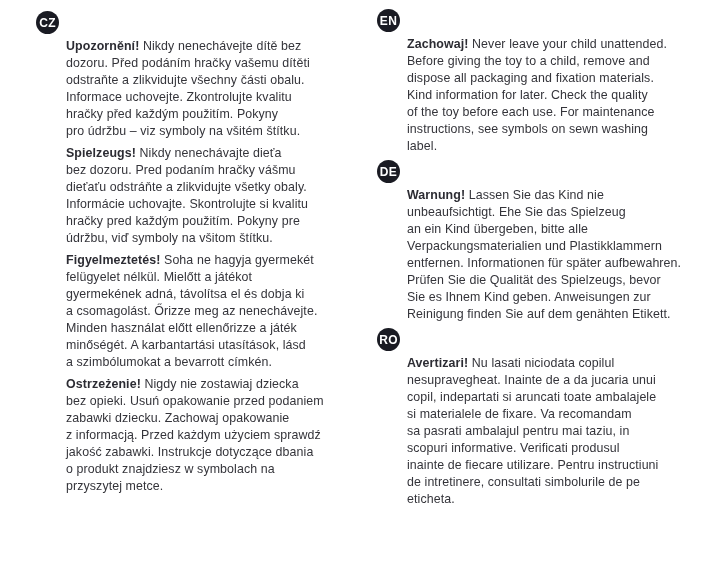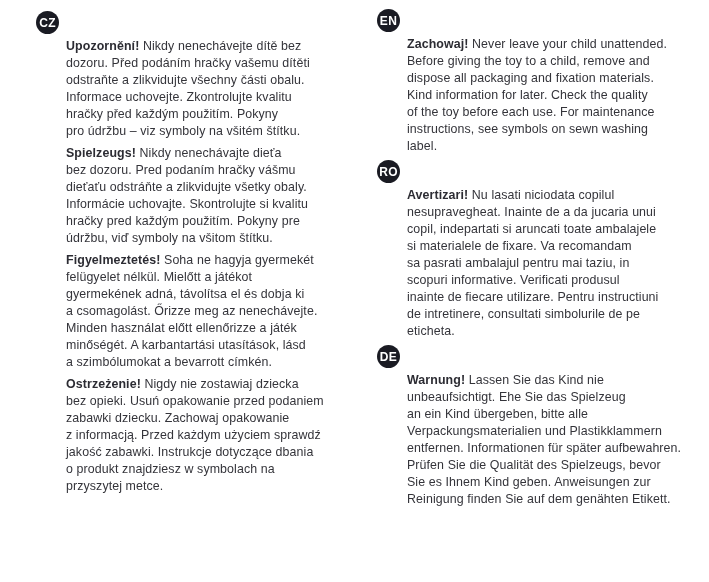--- a/index.html
+++ b/index.html
@@ -121,42 +121,42 @@
 Before giving the toy to a child, remove and
 dispose all packaging and fixation materials.
 Kind information for later. Check the quality
 of the toy before each use. For maintenance
 instructions, see symbols on sewn washing
 label.</span></p>
     </div>
 
     <div class="block">
       <div class="badge-row">
+          <span class="badge">DE</span>
+        </div>
+      <p class="warning-text"><strong>Warnung!</strong> <span>Lassen Sie das Kind nie
+unbeaufsichtigt. Ehe Sie das Spielzeug
+an ein Kind übergeben, bitte alle
+Verpackungsmaterialien und Plastikklammern
+entfernen. Informationen für später aufbewahren.
+Prüfen Sie die Qualität des Spielzeugs, bevor
+Sie es Ihnem Kind geben. Anweisungen zur
+Reinigung finden Sie auf dem genähten Etikett.</span></p>
+    </div>
+
+    <div class="block">
+      <div class="badge-row">
           <span class="badge">RO</span>
         </div>
       <p class="warning-text"><strong>Avertizari!</strong> <span>Nu lasati niciodata copilul
 nesupravegheat. Inainte de a da jucaria unui
 copil, indepartati si aruncati toate ambalajele
 si materialele de fixare. Va recomandam
 sa pasrati ambalajul pentru mai taziu, in
 scopuri informative. Verificati produsul
 inainte de fiecare utilizare. Pentru instructiuni
 de intretinere, consultati simbolurile de pe
 eticheta.</span></p>
     </div>
 
-    <div class="block">
-      <div class="badge-row">
-          <span class="badge">DE</span>
-        </div>
-      <p class="warning-text"><strong>Warnung!</strong> <span>Lassen Sie das Kind nie
-unbeaufsichtigt. Ehe Sie das Spielzeug
-an ein Kind übergeben, bitte alle
-Verpackungsmaterialien und Plastikklammern
-entfernen. Informationen für später aufbewahren.
-Prüfen Sie die Qualität des Spielzeugs, bevor
-Sie es Ihnem Kind geben. Anweisungen zur
-Reinigung finden Sie auf dem genähten Etikett.</span></p>
-    </div>
-
   </div>
 
 </div>
 
 </body></html>

